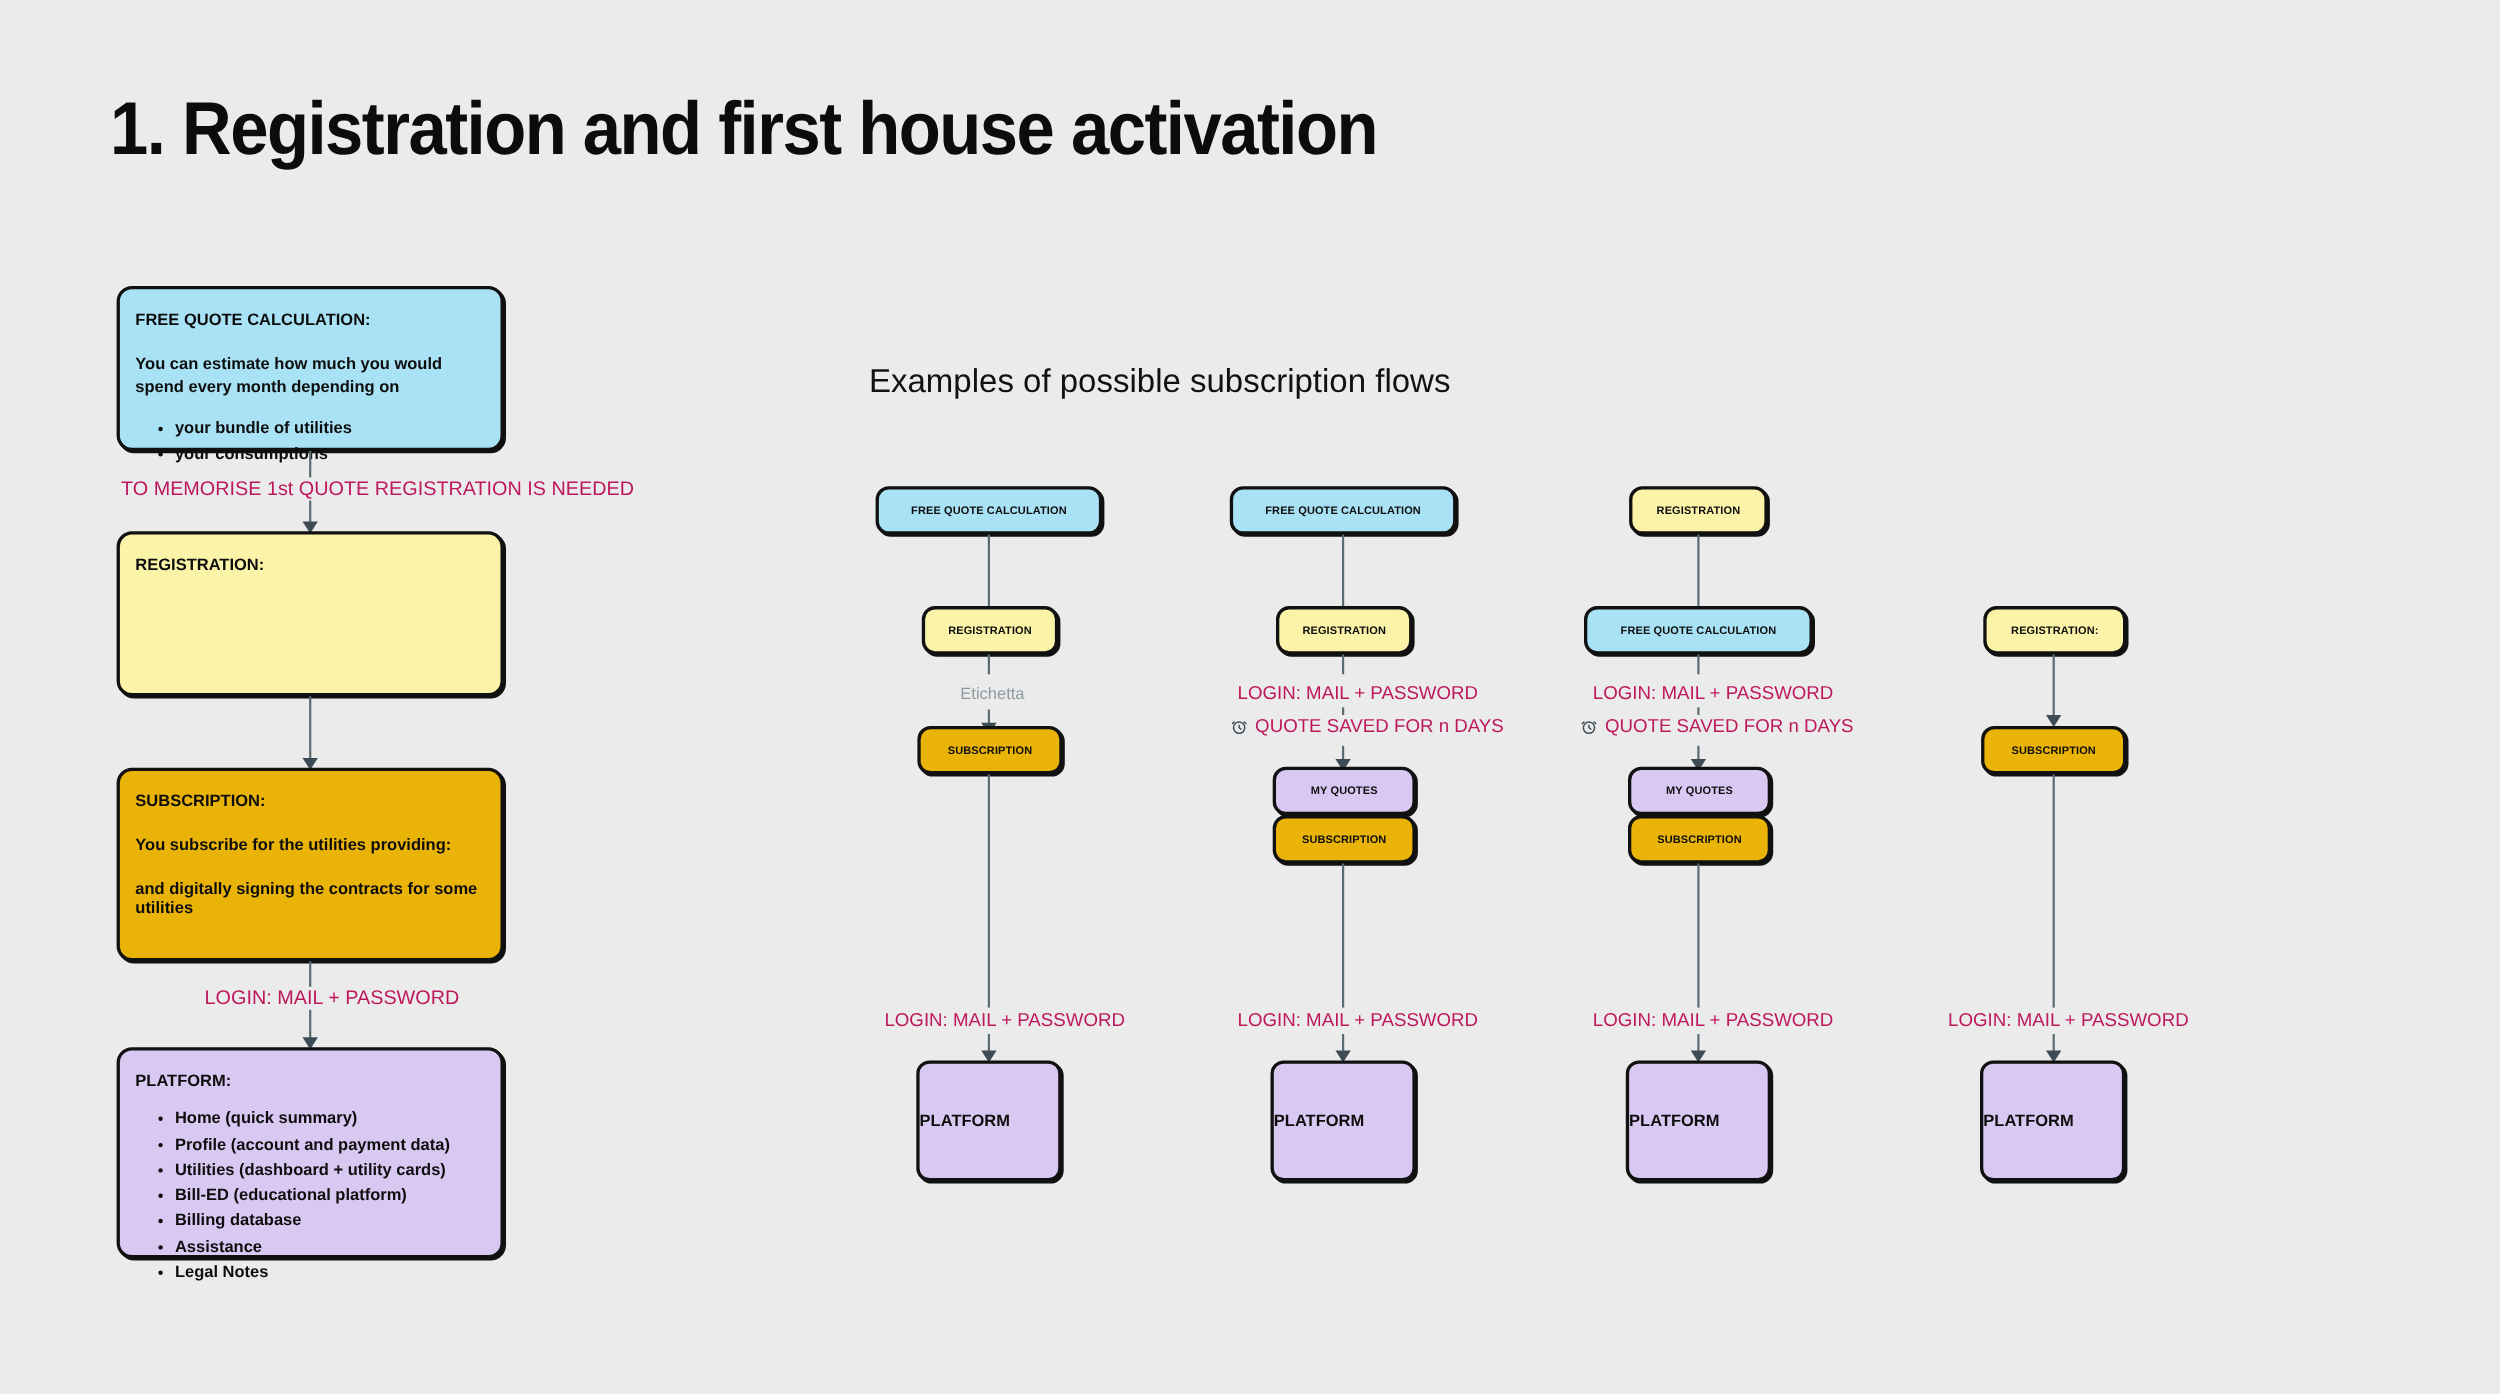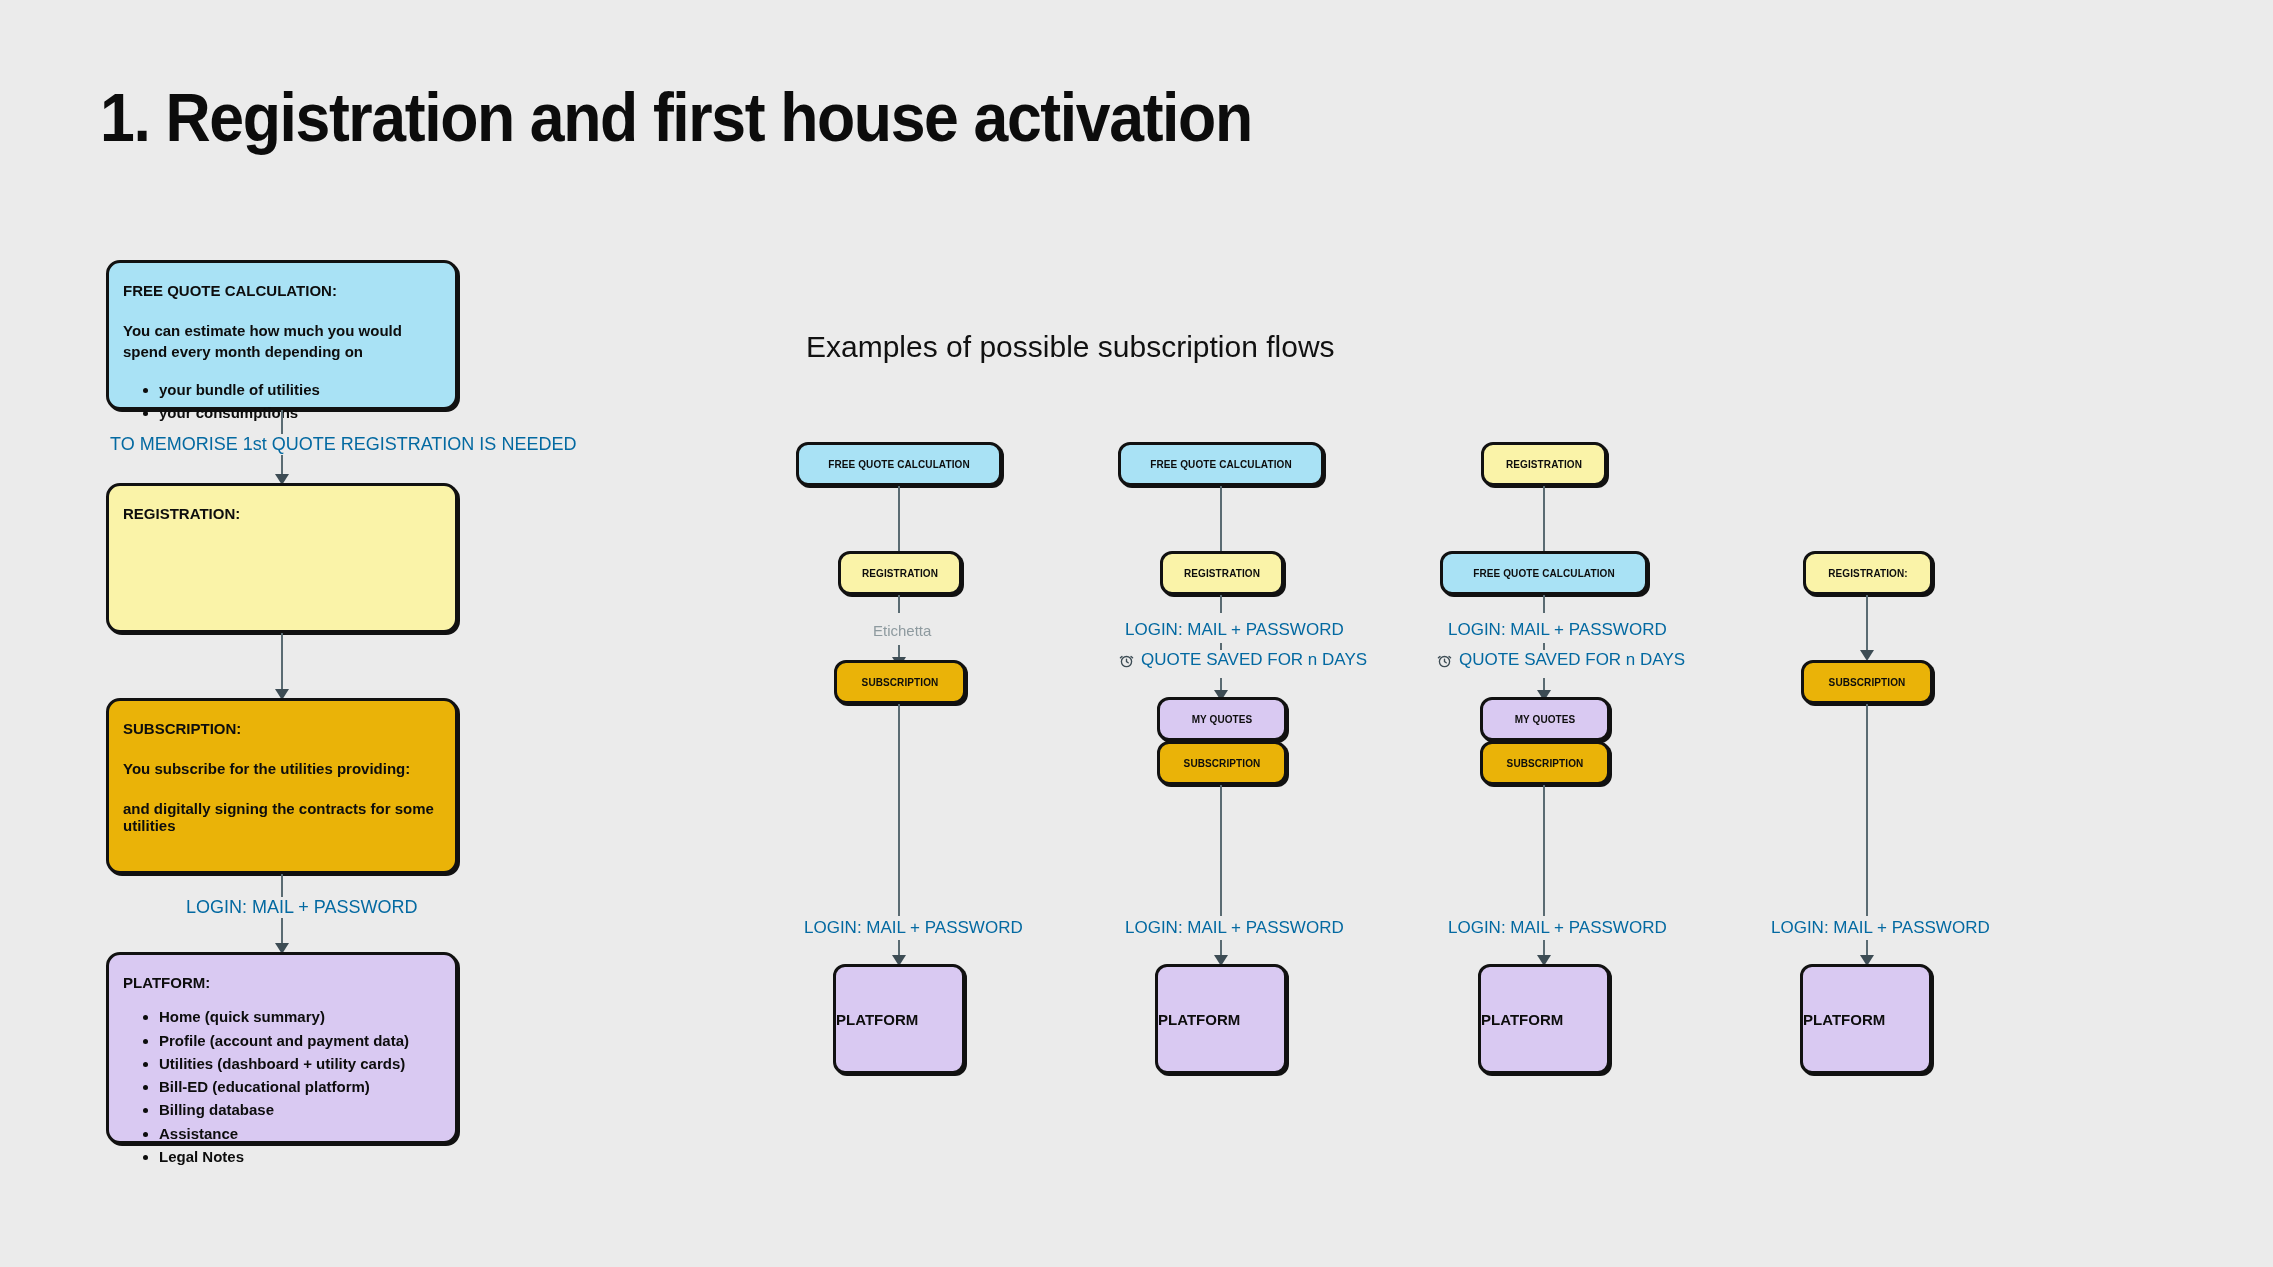--- a/index.html
+++ b/index.html
@@ -36,21 +36,20 @@
 
   
   #examples-heading {
     position: absolute;
     left: 790px;
     top: 330px;
     font-size: 30px;
     font-weight: 400;
     color: #111;
     white-space: nowrap;
-    margin-left: 16px;
   }
 
   
   .node {
     position: absolute;
     border: 3px solid #111;
     border-radius: 12px;
     box-shadow: 2px 2px 0 #111;
   }
 
@@ -144,21 +143,21 @@
     height: 0;
     border-left: 7px solid transparent;
     border-right: 7px solid transparent;
     border-top: 11px solid #3d4c54;
   }
 
   
   .edge-label {
     position: absolute;
     font-size: 18px;
-    color: #0369a1;
+    color: #be185d;
     white-space: nowrap;
     background: #ebebeb;
     padding: 0 6px;
     font-weight: 400;
   }
   .edge-label.small {
     font-size: 17px;
   }
   .edge-label.tiny {
     font-size: 15px;

